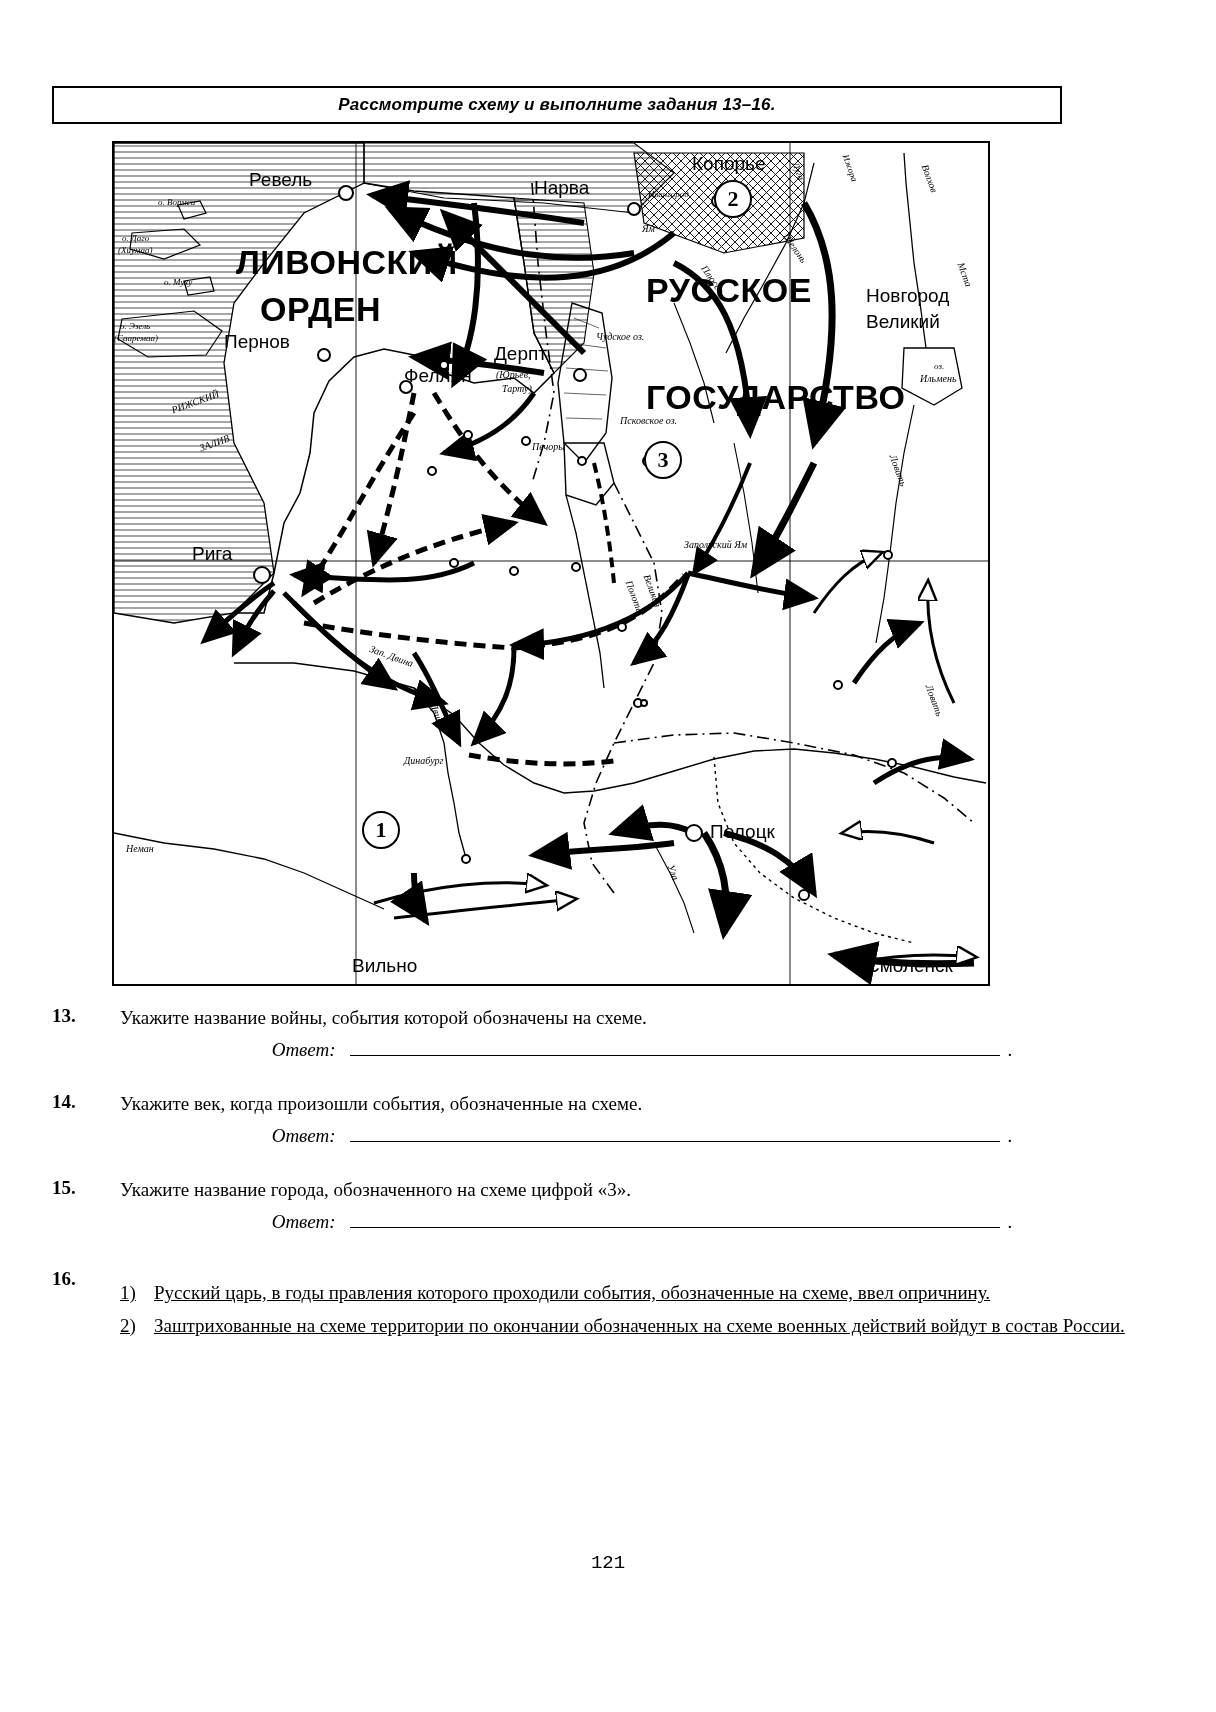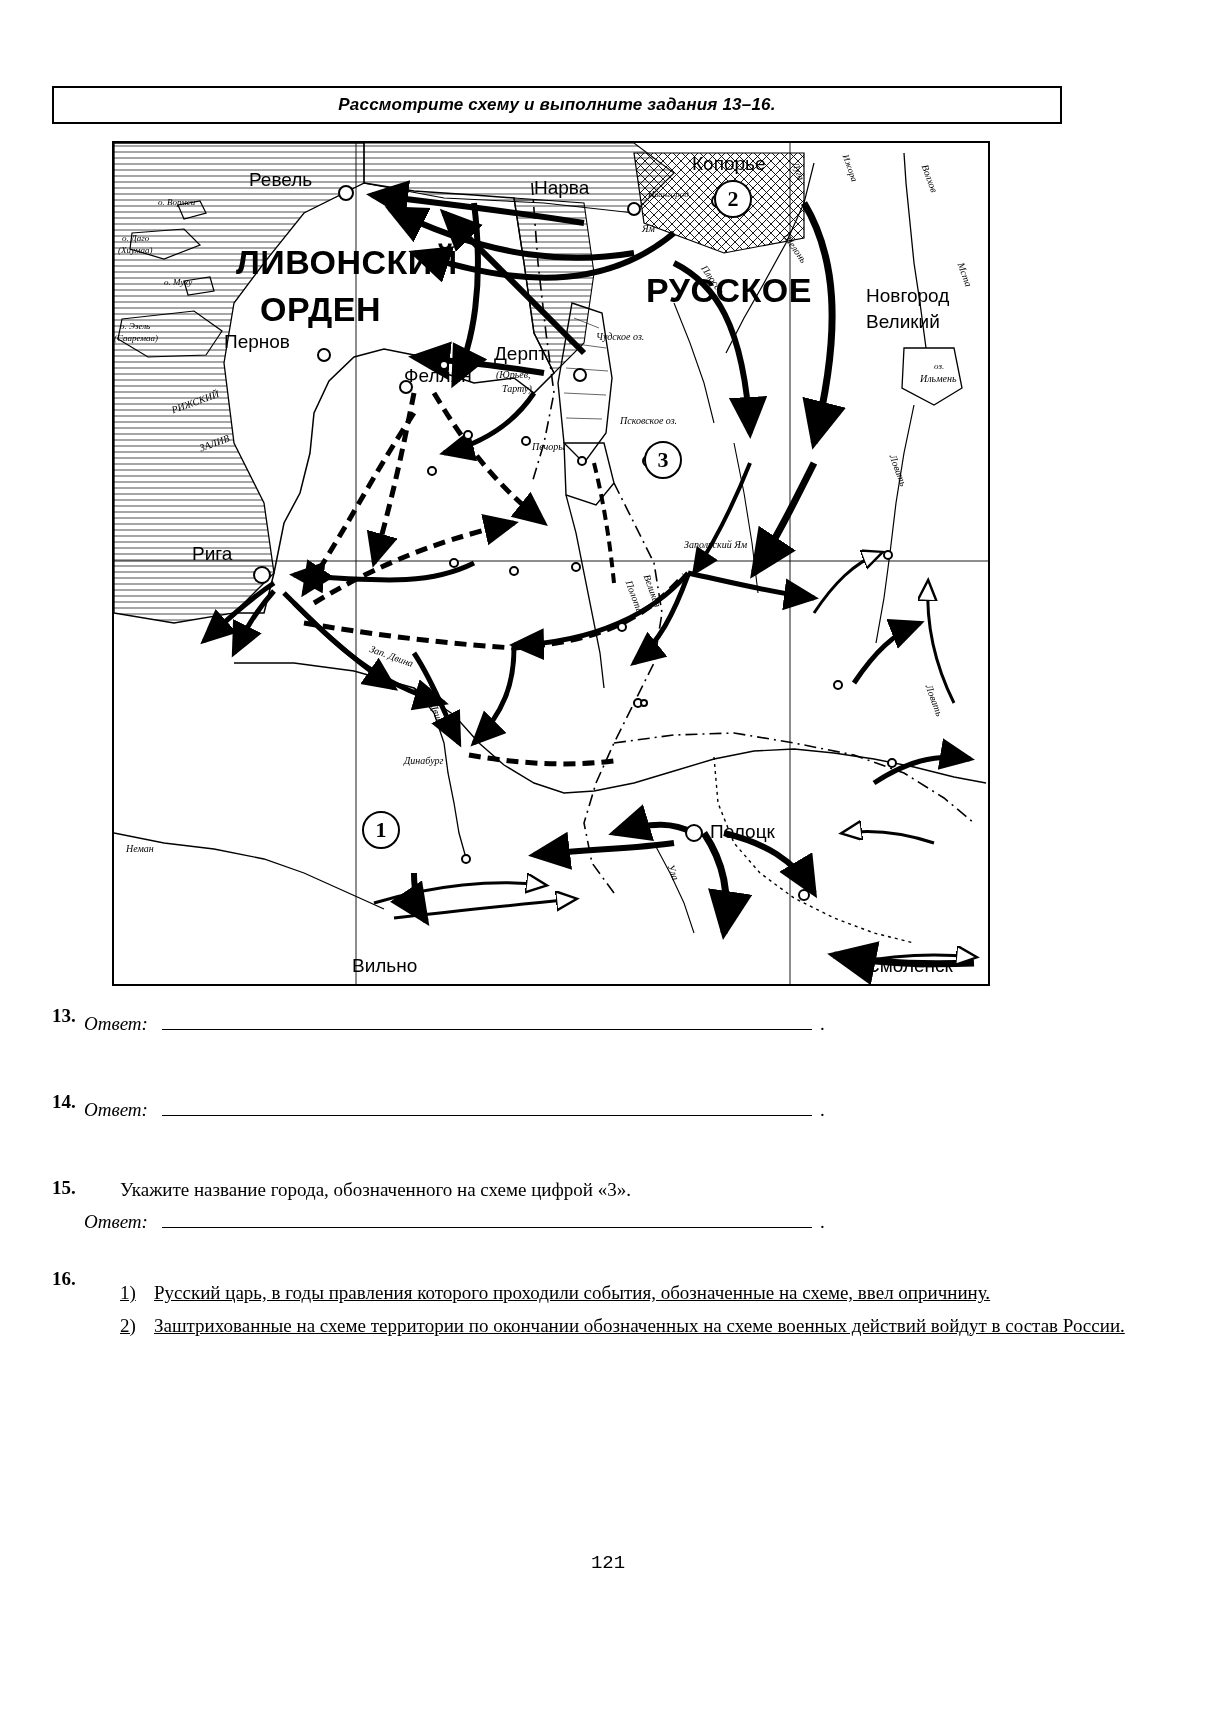--- a/index.html
+++ b/index.html
@@ -112,25 +112,26 @@
     font-size: 19px;
     font-weight: bold;
   }
   .q-text {
     margin-left: 68px;
     font-size: 19px;
     line-height: 1.38;
     text-align: justify;
   }
   .ans-row {
-    margin-left: 32px;
+    margin-left: 68px;
     margin-top: 8px;
     display: flex;
     align-items: baseline;
     font-size: 19px;
+    justify-content: center;
   }
   .ans-label {
     font-style: italic;
     margin-right: 6px;
   }
   .ans-line {
     display: inline-block;
     width: 650px;
     border-bottom: 1.5px solid #000;
     height: 16px;
@@ -316,20 +317,21 @@
         <circle cx="774" cy="412" r="4"></circle>
         <circle cx="724" cy="542" r="4"></circle>
         <circle cx="778" cy="620" r="4"></circle>
         <circle cx="508" cy="484" r="4"></circle>
       </g>
     </svg>
 
     <div class="map-label big-state" style="left:122px; top:100px;">ЛИВОНСКИЙ</div>
     <div class="map-label big-state" style="left:146px; top:147px;">ОРДЕН</div>
     <div class="map-label big-state" style="left:532px; top:128px;">РУССКОЕ</div>
+    <div class="map-label big-state" style="left:532px; top:235px;">ГОСУДАРСТВО</div>
 
     <div class="map-label city" style="left:135px; top:26px;">Ревель</div>
     <div class="map-label city" style="left:420px; top:34px;">Нарва</div>
     <div class="map-label city" style="left:578px; top:10px;">Копорье</div>
     <div class="map-label city" style="left:110px; top:188px;">Пернов</div>
     <div class="map-label city" style="left:380px; top:200px;">Дерпт</div>
     <div class="map-label tiny" style="left:382px; top:226px;">(Юрьев,</div>
     <div class="map-label tiny" style="left:388px; top:240px;">Тарту)</div>
     <div class="map-label city" style="left:290px; top:222px;">Феллин</div>
     <div class="map-label city" style="left:752px; top:142px;">Новгород</div>
@@ -371,29 +373,31 @@
     <div class="map-label tiny rot70" style="left:562px; top:720px;">Ула</div>
     <div class="map-label tiny rot70" style="left:820px; top:540px;">Ловать</div>
 
     <div class="circ-num" style="left:600px; top:37px;">2</div>
     <div class="circ-num" style="left:530px; top:298px;">3</div>
     <div class="circ-num" style="left:248px; top:668px;">1</div>
   </div>
 
   <div class="q" style="top:1005px;">
     <div class="q-num">13.</div>
+    <div class="q-text">Укажите название войны, события которой обозначены на схеме.</div>
     <div class="ans-row">
       <span class="ans-label">Ответ:</span>
       <span class="ans-line"></span>
       <span class="ans-dot">.</span>
     </div>
   </div>
 
   <div class="q" style="top:1091px;">
     <div class="q-num">14.</div>
+    <div class="q-text">Укажите век, когда произошли события, обозначенные на схеме.</div>
     <div class="ans-row">
       <span class="ans-label">Ответ:</span>
       <span class="ans-line"></span>
       <span class="ans-dot">.</span>
     </div>
   </div>
 
   <div class="q" style="top:1177px;">
     <div class="q-num">15.</div>
     <div class="q-text">Укажите название города, обозначенного на схеме цифрой «3».</div>

